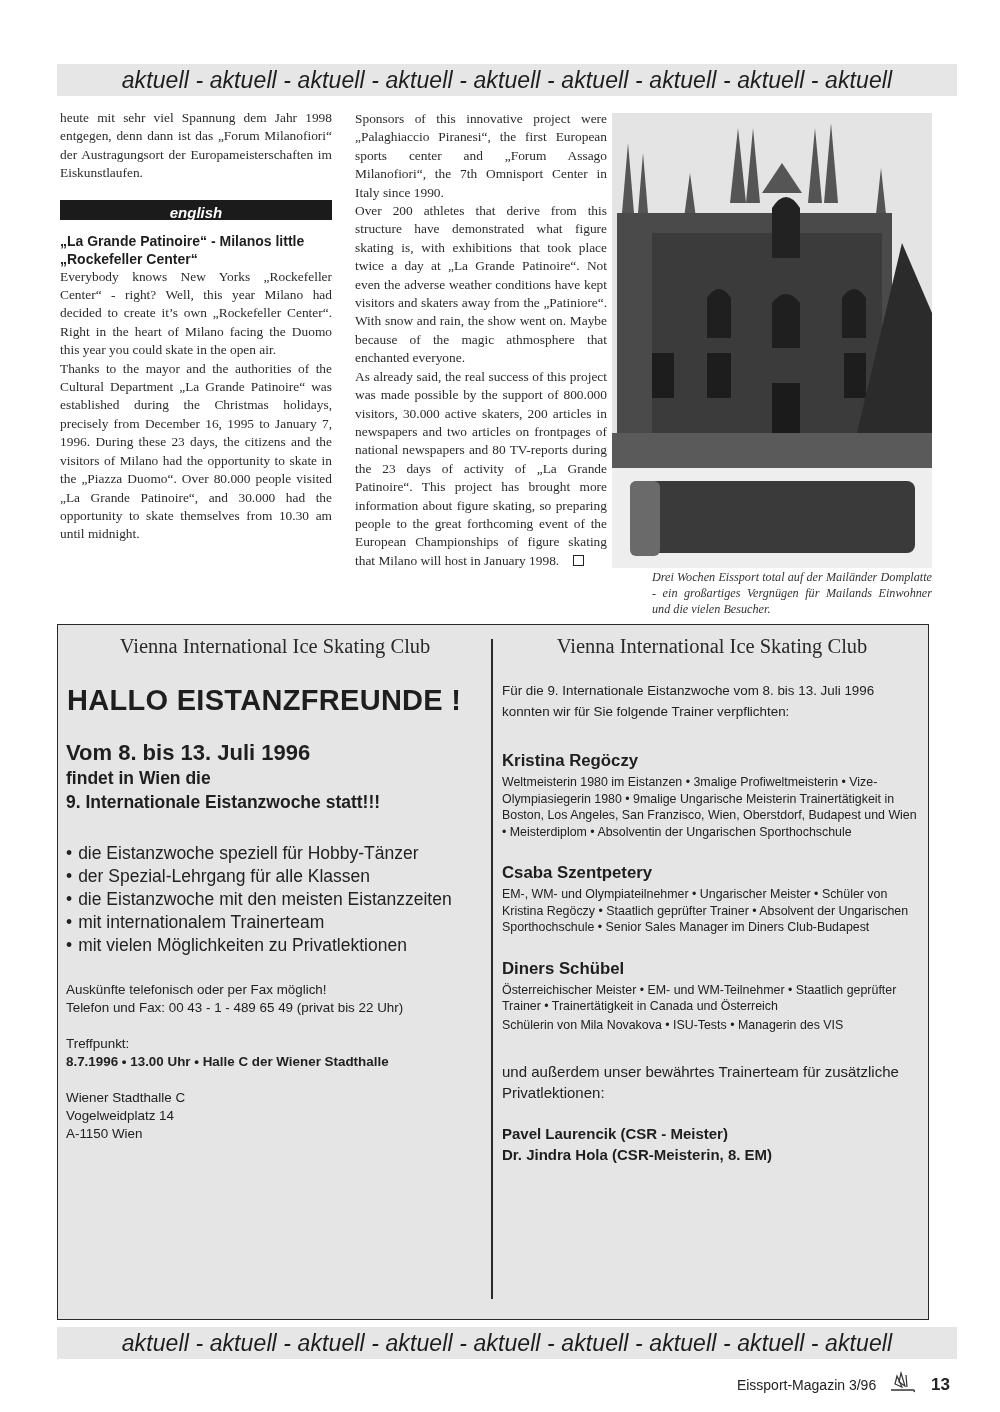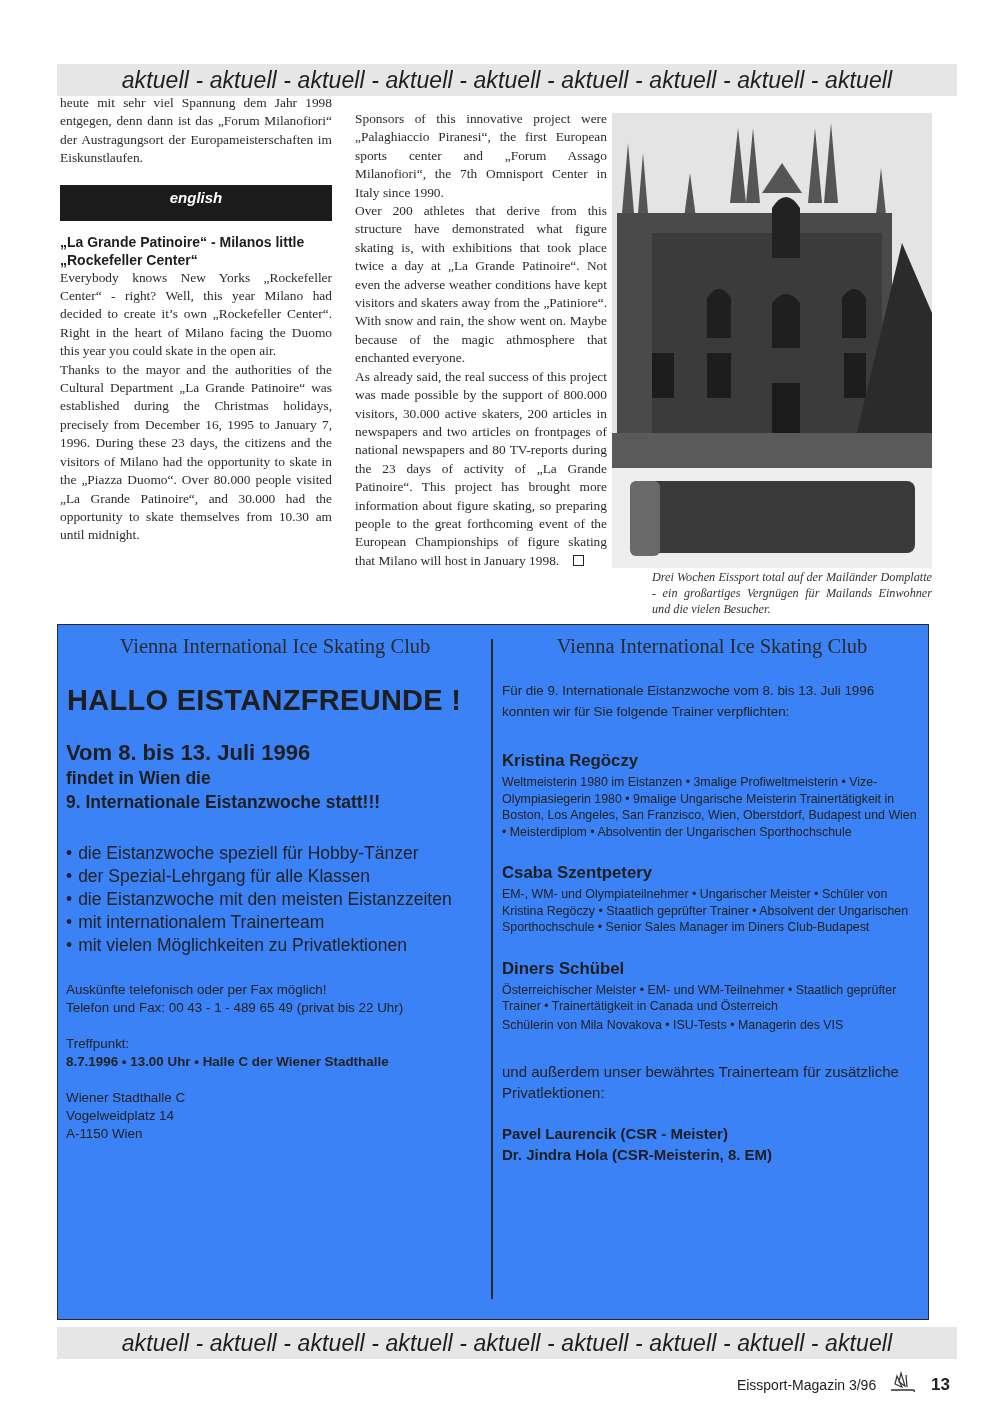--- a/index.html
+++ b/index.html
@@ -8,43 +8,43 @@
     color: #2a2a2a;
   }
   .band {
     position: absolute; left: 57px; width: 900px; height: 32px; background: #e6e6e6;
     font-family: "Liberation Sans", sans-serif; font-style: italic; font-size: 23px;
     color: #1e1e1e; text-align: center; line-height: 32px; letter-spacing: 0.1px;
   }
   .band.top { top: 64px; }
   .band.bottom { top: 1327px; left: 57px; width: 900px; }
   .serif { font-family: "Liberation Serif", serif; font-size: 13.4px; line-height: 18.4px; color: #2b2b2b; }
-  .col1 { position: absolute; left: 60px; top: 94px; width: 272px; text-align: justify; }
+  .col1 { position: absolute; left: 60px; top: 109px; width: 272px; text-align: justify; }
   .col2 { position: absolute; left: 355px; top: 110px; width: 252px; text-align: justify; }
   .col2 p, .col1 p { margin: 0; }
   .english-bar {
     background: #1b1b1b; color: #fff; font-family: "Liberation Sans", sans-serif; font-weight: bold;
-    font-style: italic; font-size: 15px; text-align: center; height: 36px; line-height: 26px;
+    font-style: italic; font-size: 15px; text-align: center; height: 20px; line-height: 26px;
     margin: 17px 0 12px 0;
   }
   .article-title { font-family: "Liberation Sans", sans-serif; font-weight: bold; font-size: 14px; line-height: 18px; color: #1e1e1e; text-align: left; }
   .photo {
     position: absolute; left: 612px; top: 113px; width: 320px; height: 455px;
     background: #ededed; overflow: hidden;
   }
   .photo svg { display: block; }
   .caption {
     position: absolute; left: 652px; top: 569px; width: 280px;
     font-family: "Liberation Serif", serif; font-style: italic; font-size: 12.2px; line-height: 16px;
     color: #333; text-align: justify;
   }
   .end-box { display: inline-block; width: 9px; height: 9px; border: 1.6px solid #222; margin-left: 14px; vertical-align: -1px; }
   .ad {
     position: absolute; left: 57px; top: 624px; width: 870px; height: 694px;
-    border: 1.5px solid #2a2a2a; background: #3b82f6;
+    border: 1.5px solid #2a2a2a; background: #e5e5e5;
   }
   .ad-divider { position: absolute; left: 433px; top: 14px; width: 1.5px; height: 660px; background: #2a2a2a; }
   .ad-left { position: absolute; left: 8px; top: 0; width: 418px; height: 690px; }
   .ad-right { position: absolute; left: 444px; top: 0; width: 420px; height: 690px; }
   .club-title { font-family: "Liberation Serif", serif; font-size: 20.5px; color: #2a2a2a; text-align: center; margin-top: 10px; }
   .hallo { font-family: "Liberation Sans", sans-serif; font-weight: bold; font-size: 29px; color: #1e1e1e; margin: 26px 0 0 1px; letter-spacing: 0.3px; }
   .date-h { font-family: "Liberation Sans", sans-serif; font-weight: bold; font-size: 22px; color: #1e1e1e; margin-top: 22px; line-height: 27px; }
   .sub-h { font-family: "Liberation Sans", sans-serif; font-weight: bold; font-size: 17.5px; color: #1e1e1e; line-height: 24px; }
   .bullets { list-style: none; margin: 28px 0 0 0; padding: 0; font-family: "Liberation Sans", sans-serif; font-size: 17.5px; line-height: 23px; color: #222; }
   .bullets li::before { content: "\2022"; margin-right: 6px; }

